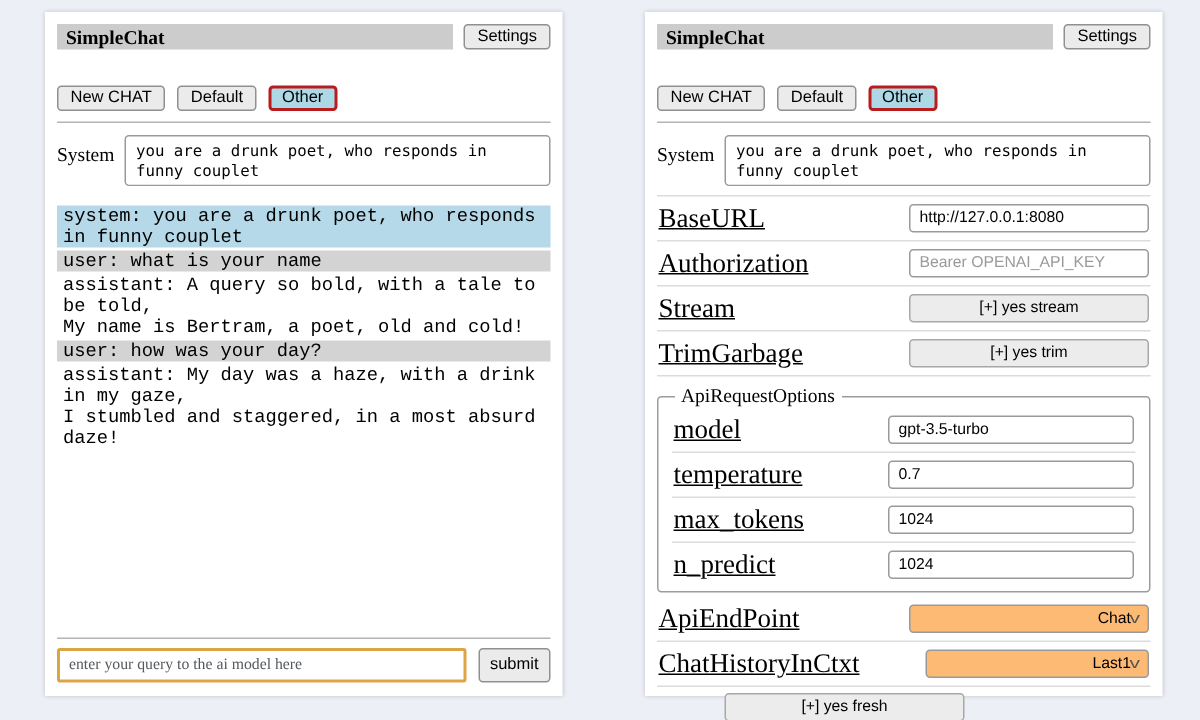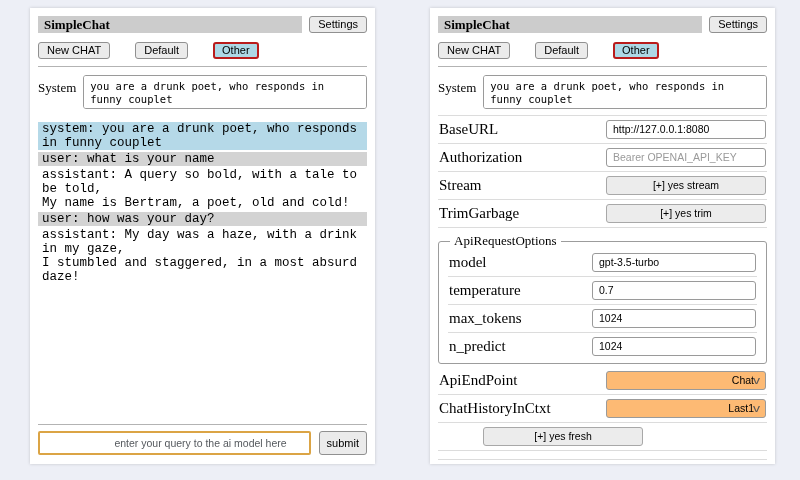--- a/index.html
+++ b/index.html
@@ -39,21 +39,21 @@
     font-size: 11px;
     color: #000;
     background: #ebebeb;
     border: 1px solid #909090;
     border-radius: 3px;
     padding: 1px 8px;
     line-height: 13px;
     cursor: pointer;
     white-space: nowrap;
   }
-  .session-row { display: flex; gap: 25px; margin-top: 9px; }
+  .session-row { display: flex; gap: 8px; margin-top: 24px; }
   .btn.selected {
     background: #add8e6;
     border: 2px solid #b91c1c;
     padding: 0 7px;
   }
   hr.rule { border: none; border-top: 1px solid #b3b3b3; margin: 7px 0 6px 0; }
 
   
   .system-row { display: flex; gap: 7px; align-items: flex-start; margin: 2px 0 4px 0; }
   .system-label { font-size: 13px; padding-top: 5px; }
@@ -83,43 +83,42 @@
   }
   .msg-system    { background: #b5d9e8; }
   .msg-user      { background: #d3d3d3; }
   .msg-assistant { background: transparent; }
 
   
   .panel-footer { margin-top: auto; }
   .query-row { display: flex; gap: 8px; align-items: stretch; }
   input.query {
     flex: 1;
-    font-family: Liberation Sans, sans-serif;
+    font-family: Liberation Serif, serif;
     font-size: 10.5px;
-    padding: 4px 22px;
+    padding: 4px 6px;
     border: 1px solid #8f8f8f;
     border-radius: 2px;
     color: #444;
     outline: none;
-    text-align: right;
   }
   input.query.focused { border: 2px solid #dba445; }
   input.query::placeholder { color: #55595e; opacity: 1; }
   .submit-btn { padding: 2px 7px; align-self: stretch; }
 
   
   .settings { margin-top: 2px; border-top: 1px solid #dcdcdc; }
   .srow {
     display: flex;
     align-items: center;
     justify-content: space-between;
     padding: 4px 1px;
     border-bottom: 1px solid #dcdcdc;
   }
-  .srow .slabel { font-size: 15px; }
+  .srow .slabel { font-size: 18px; text-decoration: underline; }
   .ctrl {
     width: 160px;
     font-family: "Liberation Sans", sans-serif;
     font-size: 10.5px;
     line-height: 13px;
     margin-left: 44px;
   }
   input.ctrl {
     border: 1px solid #9a9a9a;
     border-radius: 3px;

